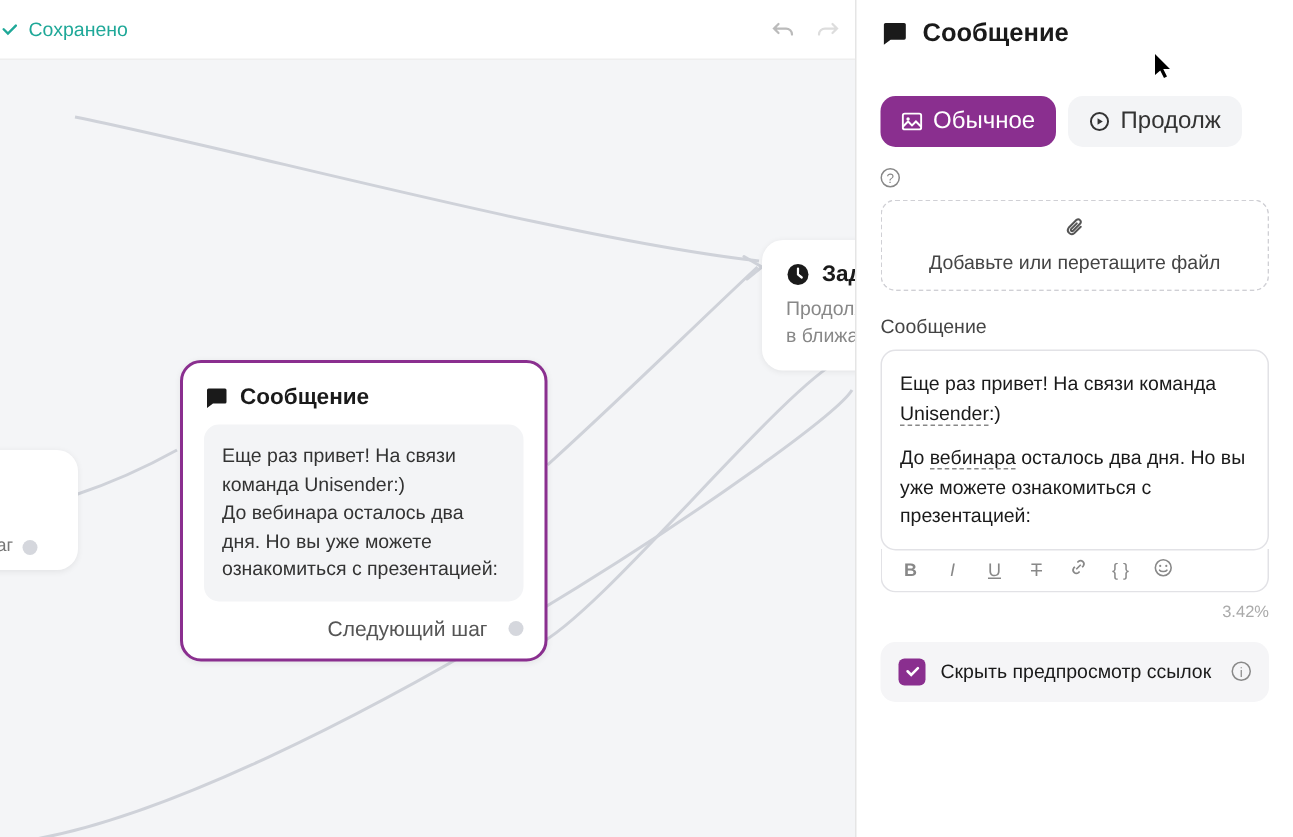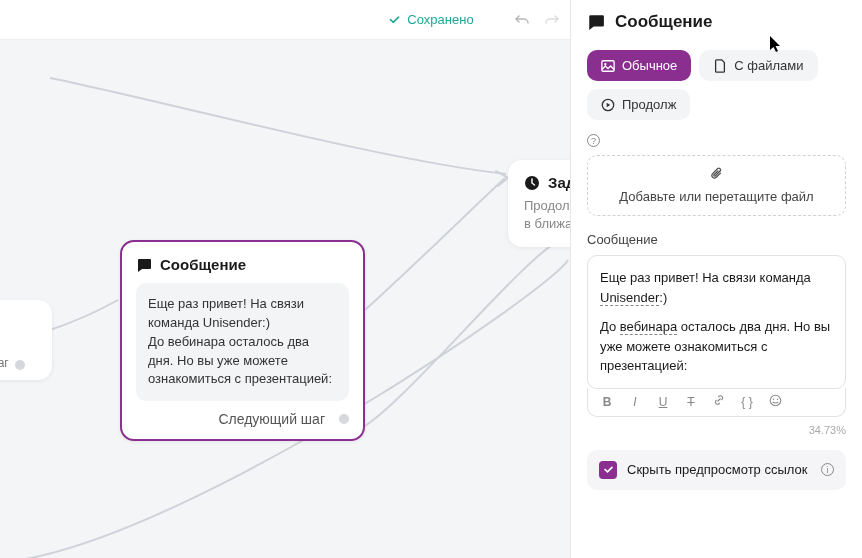--- a/index.html
+++ b/index.html
@@ -1,19 +1,19 @@
 <!DOCTYPE html>
 <html><head>
 <meta charset="utf-8">
 <style>
 * { box-sizing: border-box; margin: 0; padding: 0; }
 body { font-family: -apple-system, BlinkMacSystemFont, 'Segoe UI', Arial, sans-serif; font-size: 14px; color: #1a1a1a; background: #fff; width: 862px; height: 558px; overflow: hidden; position: relative; }
 
 
-.topbar { height: 40px; display: flex; align-items: center; justify-content: center; gap: 20px; background: #fff; border-bottom: 1px solid #eee; position: relative; }
+.topbar { height: 40px; display: flex; align-items: center; gap: 20px; background: #fff; border-bottom: 1px solid #eee; position: relative; }
 .save-status { color: #1fa898; font-size: 13px; display: flex; align-items: center; gap: 6px; }
 .history-btns { display: flex; gap: 10px; position: absolute; right: 300px; }
 .history-btn { width: 20px; height: 20px; display: flex; align-items: center; justify-content: center; color: #bbb; cursor: pointer; }
 
 
 .canvas { position: absolute; top: 40px; left: 0; width: 570px; height: 518px; background: #f4f5f7; overflow: hidden; }
 .canvas svg.edges { position: absolute; top: 0; left: 0; width: 100%; height: 100%; pointer-events: none; }
 
 .card { position: absolute; background: #fff; border-radius: 14px; box-shadow: 0 1px 4px rgba(0,0,0,0.07); padding: 14px 16px; }
 .card-left { top: 260px; left: -30px; width: 82px; height: 80px; display: flex; align-items: flex-end; padding: 10px 8px; }
@@ -27,21 +27,21 @@
 
 .card-delay { top: 120px; left: 508px; width: 160px; padding: 14px 16px; }
 .delay-title { display: flex; align-items: center; gap: 8px; font-weight: 600; font-size: 15px; margin-bottom: 6px; }
 .delay-sub { font-size: 13px; color: #888; line-height: 1.4; }
 
 
 .sidebar { position: absolute; top: 0; right: 0; width: 292px; height: 558px; background: #fff; border-left: 1px solid #e5e5e5; padding: 12px 16px 16px; overflow-y: auto; }
 .sidebar-header { display: flex; align-items: center; gap: 10px; font-size: 17px; font-weight: 600; margin-bottom: 18px; }
 
 .tab-row { display: flex; flex-wrap: wrap; gap: 8px; margin-bottom: 14px; }
-.tab { border: none; padding: 8px 14px; border-radius: 10px; font-size: 13px; display: flex; align-items: center; gap: 7px; background: #f3f4f6; color: #333; cursor: pointer; font-family: inherit; }
+.tab { border: none; padding: 8px 14px; border-radius: 10px; font-size: 16px; display: flex; align-items: center; gap: 7px; background: #f3f4f6; color: #333; cursor: pointer; font-family: inherit; margin-top: 14px; }
 .tab.active { background: #8a2f8f; color: #fff; }
 
 .section-label { font-size: 13px; color: #444; margin-bottom: 8px; display: flex; align-items: center; gap: 6px; }
 .help-icon { width: 13px; height: 13px; border: 1px solid #888; border-radius: 50%; display: inline-flex; align-items: center; justify-content: center; font-size: 9px; color: #888; }
 
 .upload-btn { width: 100%; border: 1px dashed #d0d0d5; border-radius: 10px; padding: 11px; font-size: 13px; color: #444; background: #fff; cursor: pointer; display: flex; align-items: center; justify-content: center; gap: 8px; margin-bottom: 16px; font-family: inherit; flex-direction: column; }
 
 .editor-box { border: 1px solid #e2e2e6; border-radius: 10px; padding: 12px; font-size: 13px; line-height: 1.5; margin-bottom: 4px; }
 .editor-box p { margin-bottom: 10px; }
 .editor-box p:last-child { margin-bottom: 0; }
@@ -143,26 +143,20 @@
     <button class="tab active">
       <svg width="14" height="14" viewBox="0 0 16 16">
           <rect x="1" y="2" width="14" height="12" rx="1.5" fill="none" stroke="#fff" stroke-width="1.5"></rect>
           <circle cx="5" cy="6" r="1.3" fill="#fff"></circle>
           <path d="M1 12l4-4 3 3 3-3 4 4" fill="none" stroke="#fff" stroke-width="1.5"></path>
         </svg>
       <span>Обычное</span>
     </button>
     <button class="tab">
       <svg width="14" height="14" viewBox="0 0 16 16">
-          <path fill="none" stroke="#333" stroke-width="1.5" d="M4 1h6l3 3v10a1 1 0 01-1 1H4a1 1 0 01-1-1V2a1 1 0 011-1z"></path>
-        </svg>
-      <span>С файлами</span>
-    </button>
-    <button class="tab">
-      <svg width="14" height="14" viewBox="0 0 16 16">
           <circle cx="8" cy="8" r="6.5" fill="none" stroke="#333" stroke-width="1.5"></circle>
           <path fill="#333" d="M6.5 5.5l4 2.5-4 2.5z"></path>
         </svg>
       <span>Продолж</span>
     </button>
   </div>
 
   <div class="section-label">
     <span class="help-icon">?</span>
   </div>
@@ -193,21 +187,21 @@
     <span class="tb-btn">{ }</span>
     <span class="tb-btn">
       <svg width="13" height="13" viewBox="0 0 16 16">
           <circle cx="8" cy="8" r="6.5" fill="none" stroke="#888" stroke-width="1.3"></circle>
           <circle cx="5.5" cy="6.5" r="0.9" fill="#888"></circle>
           <circle cx="10.5" cy="6.5" r="0.9" fill="#888"></circle>
           <path fill="none" stroke="#888" stroke-width="1.3" stroke-linecap="round" d="M5 10c1 1.5 5 1.5 6 0"></path>
         </svg>
     </span>
   </div>
-  <div class="char-count">34.73%</div>
+  <div class="char-count">3.42%</div>
 
   <div class="checkbox-row">
     <span class="checkbox">
       <svg viewBox="0 0 16 16">
           <path fill="none" stroke="#fff" stroke-width="2.5" stroke-linecap="round" d="M3 8l3.5 3.5L13 5"></path>
         </svg>
     </span>
     <span>Скрыть предпросмотр ссылок</span>
     <span class="help-icon info-icon-right">i</span>
   </div>

